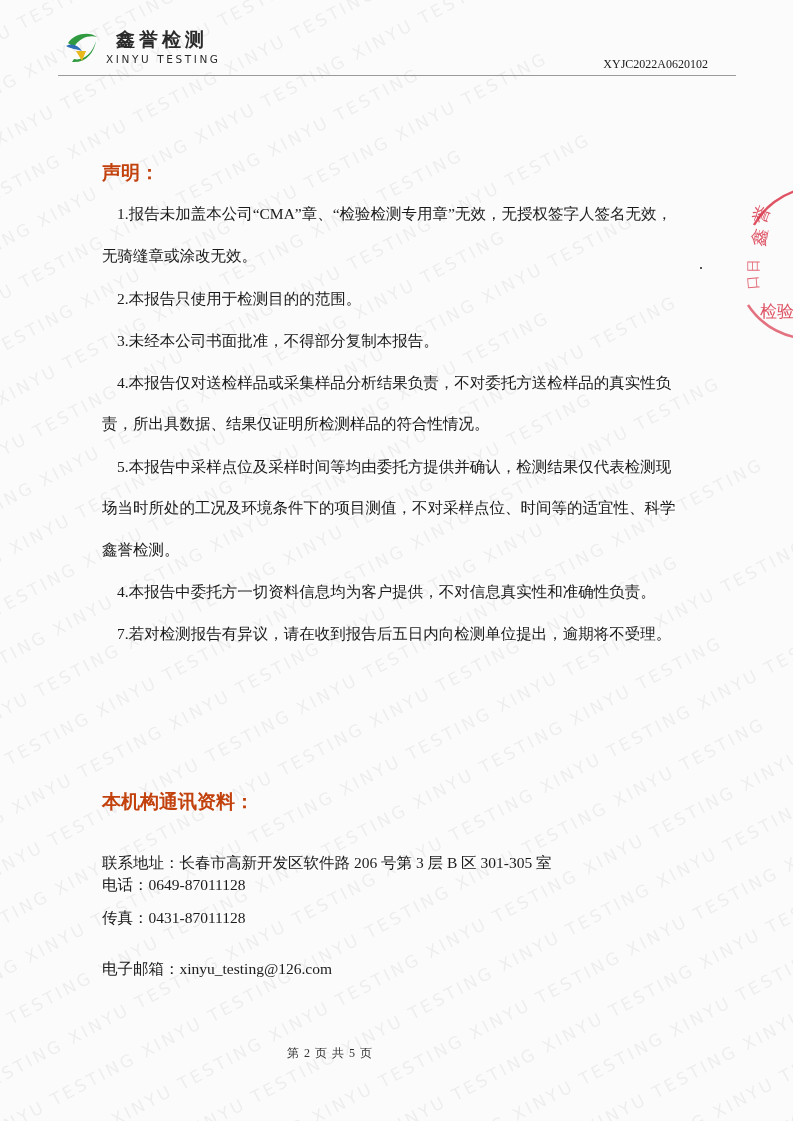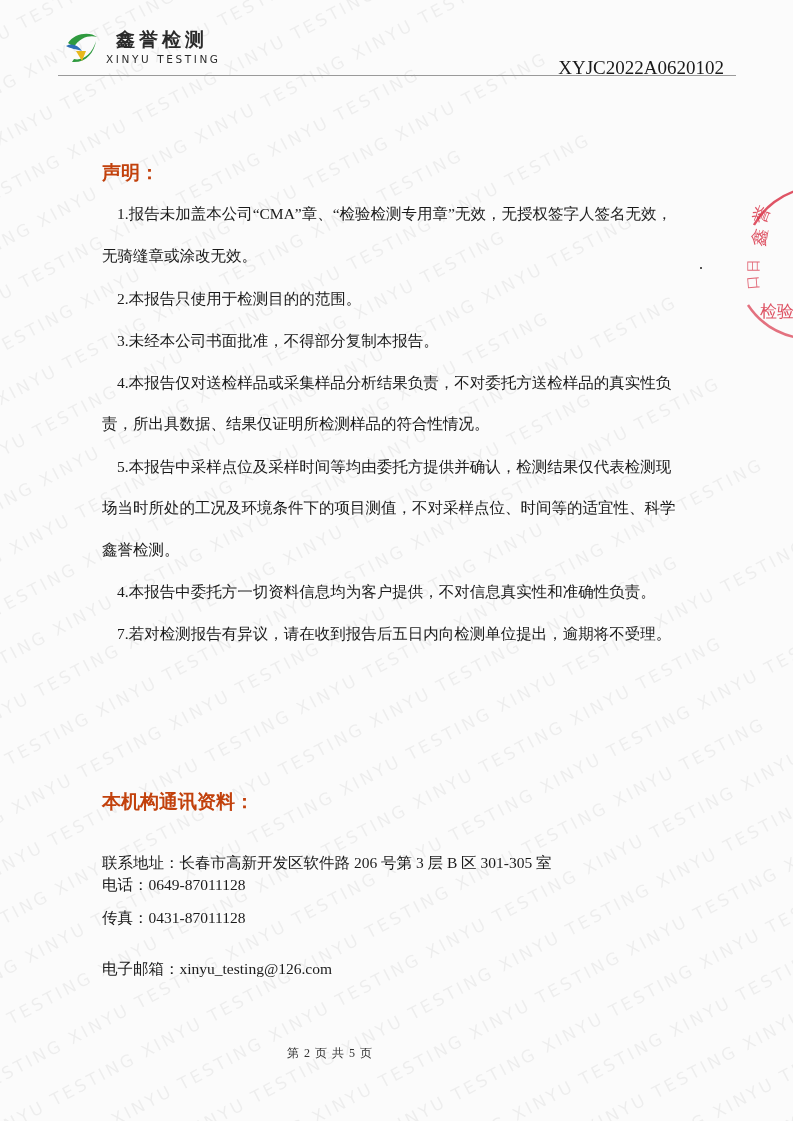--- a/index.html
+++ b/index.html
@@ -63,23 +63,23 @@
       position: absolute;
       left: 48px;
       top: 28px;
       font-family: "DejaVu Sans", sans-serif;
       font-size: 10.5px;
       letter-spacing: 2.6px;
       color: #2a2a2a;
     }
     .report-no {
       position: absolute;
-      right: 12px;
+      right: 28px;
       top: 32px;
-      font-size: 19px;
+      font-size: 12px;
       color: #1a1a1a;
     }
     .header-rule {
       position: absolute;
       left: 0;
       top: 50px;
       width: 678px;
       height: 1px;
       background: #9a9a9a;
     }

